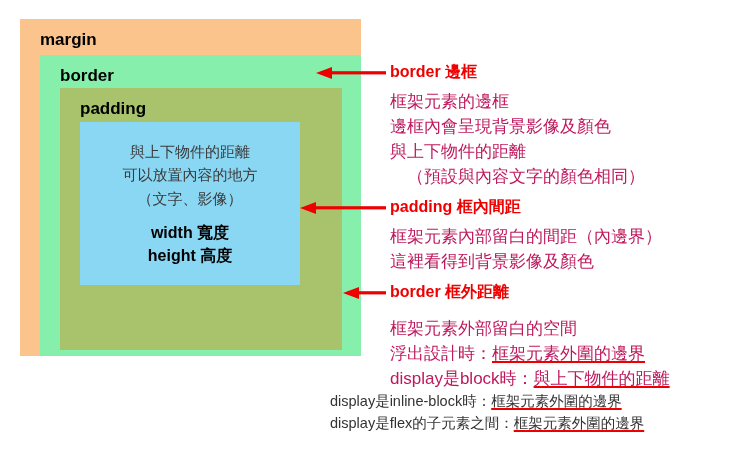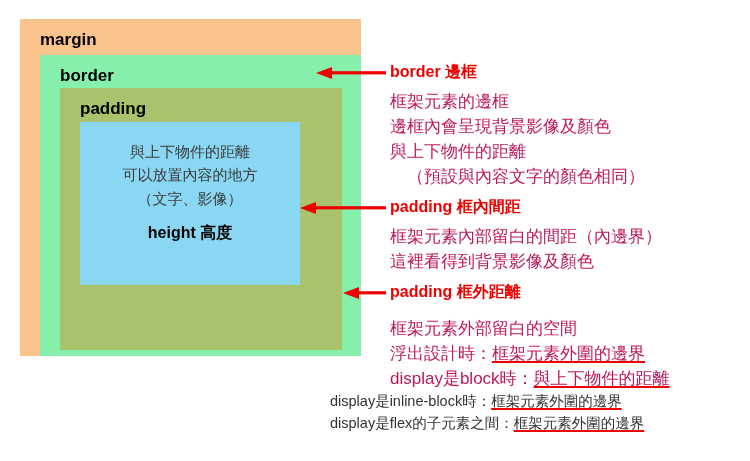--- a/index.html
+++ b/index.html
@@ -153,20 +153,21 @@
 
     <div id="padding-box">
 
       <div id="padding-label" class="box-label">padding</div>
 
       <div id="content-box">
         <div class="content-line">與上下物件的距離</div>
         <div class="content-line">可以放置內容的地方</div>
         <div class="content-line">（文字、影像）</div>
         <div id="content-dims">
+          <div class="content-dim">width 寬度</div>
           <div class="content-dim">height 高度</div>
         </div>
       </div>
 
     </div>
   </div>
 </div>
 
 <div class="arrow" style="left:316px; top:66px; width:70px;">
   <svg width="70" height="14" viewBox="0 0 70 14">
@@ -196,21 +197,21 @@
   <div>與上下物件的距離</div>
   <div>　（預設與內容文字的顏色相同）</div>
 </div>
 
 <div id="note-padding-heading" class="note-heading">padding 框內間距</div>
 <div id="note-padding-body" class="note-body">
   <div>框架元素內部留白的間距（內邊界）</div>
   <div>這裡看得到背景影像及顏色</div>
 </div>
 
-<div id="note-margin-heading" class="note-heading">padding 框外距離</div>
+<div id="note-margin-heading" class="note-heading">border 框外距離</div>
 <div id="note-margin-body" class="note-body">
   <div>
     <span>框架元素外部留白的空間</span>
   </div>
   <div>
     <span>浮出設計時：</span><span class="ul-red">框架元素外圍的邊界</span>
   </div>
   <div>
     <span>display是block時：</span><span class="ul-red">與上下物件的距離</span>
   </div>

